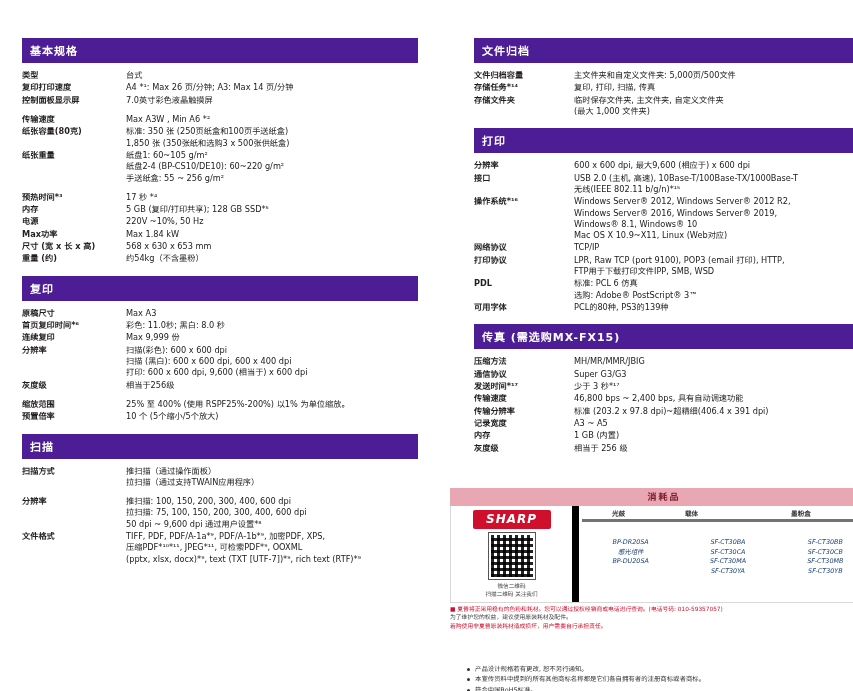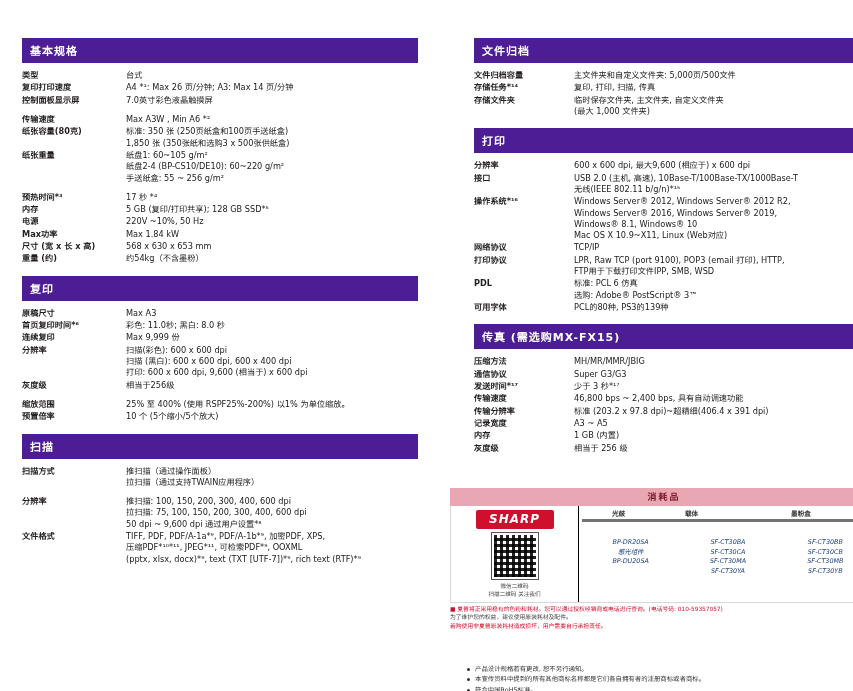--- a/index.html
+++ b/index.html
@@ -65,21 +65,21 @@
     letter-spacing:2px;
   }
   .cons-body{
     display:flex;
     border:1px solid #d8d8d8;
     border-top:none;
     background:#fff;
   }
   .cons-left{
     width:128px;
-    border-right:1px solid #000000;
+    border-right:7px solid #000000;
     padding:4px 4px 4px 4px;
     box-sizing:border-box;
   }
   .sharp-logo{
     background:#cf102d;
     color:#fff;
     font-weight:bold;
     font-size:12px;
     font-style:italic;
     letter-spacing:1px;

